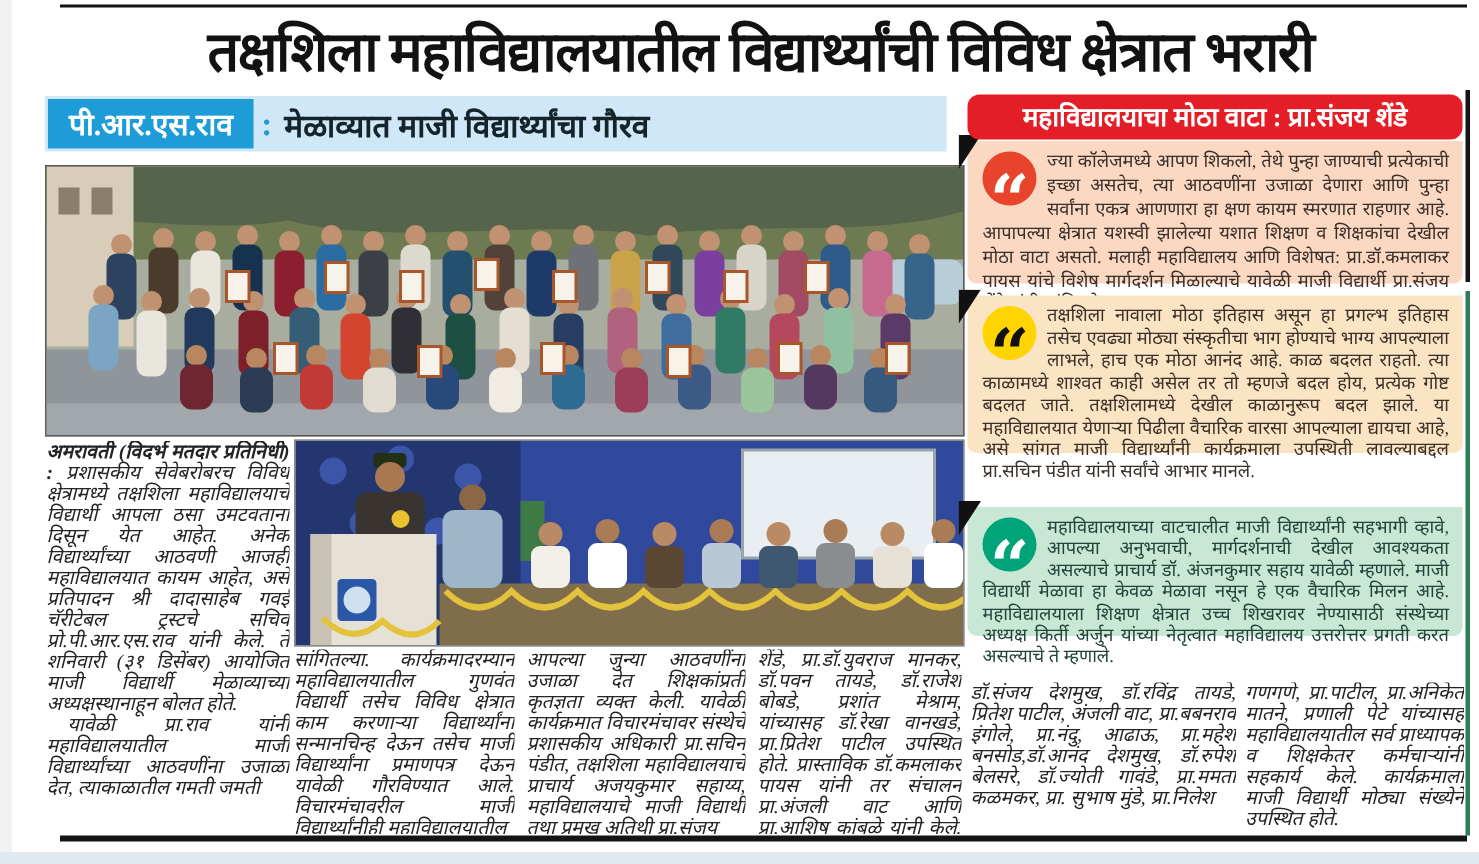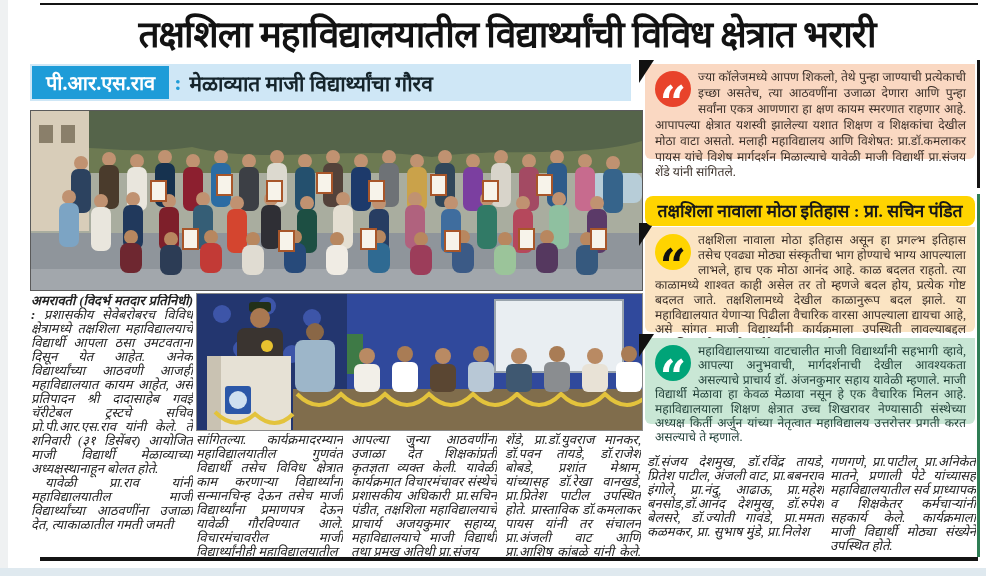--- a/index.html
+++ b/index.html
@@ -247,31 +247,31 @@
        <span>प्रशासकीय सेवेबरोबरच विविध क्षेत्रामध्ये तक्षशिला महाविद्यालयाचे विद्यार्थी आपला ठसा उमटवताना दिसून येत आहेत. अनेक विद्यार्थ्यांच्या आठवणी आजही महाविद्यालयात कायम आहेत, असे प्रतिपादन श्री दादासाहेब गवई चॅरीटेबल ट्रस्टचे सचिव प्रो.पी.आर.एस.राव यांनी केले. ते शनिवारी (३१ डिसेंबर) आयोजित माजी विद्यार्थी मेळाव्याच्या अध्यक्षस्थानाहून बोलत होते.</span></p>
     <p>यावेळी प्रा.राव यांनी महाविद्यालयातील माजी विद्यार्थ्यांच्या आठवणींना उजाळा देत, त्याकाळातील गमती जमती</p>
   </div>
   <div class="abs col c2">सांगितल्या. कार्यक्रमादरम्यान महाविद्यालयातील गुणवंत विद्यार्थी तसेच विविध क्षेत्रात काम करणाऱ्या विद्यार्थ्यांना सन्मानचिन्ह देऊन तसेच माजी विद्यार्थ्यांना प्रमाणपत्र देऊन यावेळी गौरविण्यात आले. विचारमंचावरील माजी विद्यार्थ्यांनीही महाविद्यालयातील</div>
   <div class="abs col c3">आपल्या जुन्या आठवणींना उजाळा देत शिक्षकांप्रती कृतज्ञता व्यक्त केली. यावेळी कार्यक्रमात विचारमंचावर संस्थेचे प्रशासकीय अधिकारी प्रा.सचिन पंडीत, तक्षशिला महाविद्यालयाचे प्राचार्य अजयकुमार सहाय्य, महाविद्यालयाचे माजी विद्यार्थी तथा प्रमुख अतिथी प्रा.संजय</div>
   <div class="abs col c4">शेंडे, प्रा.डॉ.युवराज मानकर, डॉ.पवन तायडे, डॉ.राजेश बोबडे, प्रशांत मेश्राम, यांच्यासह डॉ.रेखा वानखडे, प्रा.प्रितेश पाटील उपस्थित होते. प्रास्ताविक डॉ.कमलाकर पायस यांनी तर संचालन प्रा.अंजली वाट आणि प्रा.आशिष कांबळे यांनी केले. मेळाव्याच्या यशस्वीतेसाठी</div>
   <div class="abs col c5">डॉ.संजय देशमुख, डॉ.रविंद्र तायडे, प्रितेश पाटील, अंजली वाट, प्रा.बबनराव इंगोले, प्रा.नंदु, आढाऊ, प्रा.महेश बनसोड,डॉ.आनंद देशमुख, डॉ.रुपेश बेलसरे, डॉ.ज्योती गावंडे, प्रा.ममता कळमकर, प्रा. सुभाष मुंडे, प्रा.निलेश</div>
   <div class="abs col c6">गणगणे, प्रा.पाटील, प्रा.अनिकेत मातने, प्रणाली पेटे यांच्यासह महाविद्यालयातील सर्व प्राध्यापक व शिक्षकेतर कर्मचाऱ्यांनी सहकार्य केले. कार्यक्रमाला माजी विद्यार्थी मोठ्या संख्येने उपस्थित होते.</div>
 
   <div class="abs qbox qb1">
+    <div class="qhead">महाविद्यालयाचा मोठा वाटा : प्रा.संजय शेंडे</div>
     <div class="qbody">
       <div class="fold"></div>
       <div class="qicon">
           <span>“</span>
         </div>
       <span>ज्या कॉलेजमध्ये आपण शिकलो, तेथे पुन्हा जाण्याची प्रत्येकाची इच्छा असतेच, त्या आठवणींना उजाळा देणारा आणि पुन्हा सर्वांना एकत्र आणणारा हा क्षण कायम स्मरणात राहणार आहे. आपापल्या क्षेत्रात यशस्वी झालेल्या यशात शिक्षण व शिक्षकांचा देखील मोठा वाटा असतो. मलाही महाविद्यालय आणि विशेषत: प्रा.डॉ.कमलाकर पायस यांचे विशेष मार्गदर्शन मिळाल्याचे यावेळी माजी विद्यार्थी प्रा.संजय शेंडे यांनी सांगितले.</span>
     </div>
   </div>
 
   <div class="abs qbox qb2">
-    <div class="qhead">तक्षशिला नावाला मोठा इतिहास : प्रा. सचिन पंडित</div>
     <div class="qbody">
       <div class="fold"></div>
       <div class="qicon">
           <span>“</span>
         </div>
       <span>तक्षशिला नावाला मोठा इतिहास असून हा प्रगल्भ इतिहास तसेच एवढ्या मोठ्या संस्कृतीचा भाग होण्याचे भाग्य आपल्याला लाभले, हाच एक मोठा आनंद आहे. काळ बदलत राहतो. त्या काळामध्ये शाश्वत काही असेल तर तो म्हणजे बदल होय, प्रत्येक गोष्ट बदलत जाते. तक्षशिलामध्ये देखील काळानुरूप बदल झाले. या महाविद्यालयात येणाऱ्या पिढीला वैचारिक वारसा आपल्याला द्यायचा आहे, असे सांगत माजी विद्यार्थ्यांनी कार्यक्रमाला उपस्थिती लावल्याबद्दल प्रा.सचिन पंडीत यांनी सर्वांचे आभार मानले.</span>
     </div>
   </div>
 
   <div class="abs qbox qb3">

